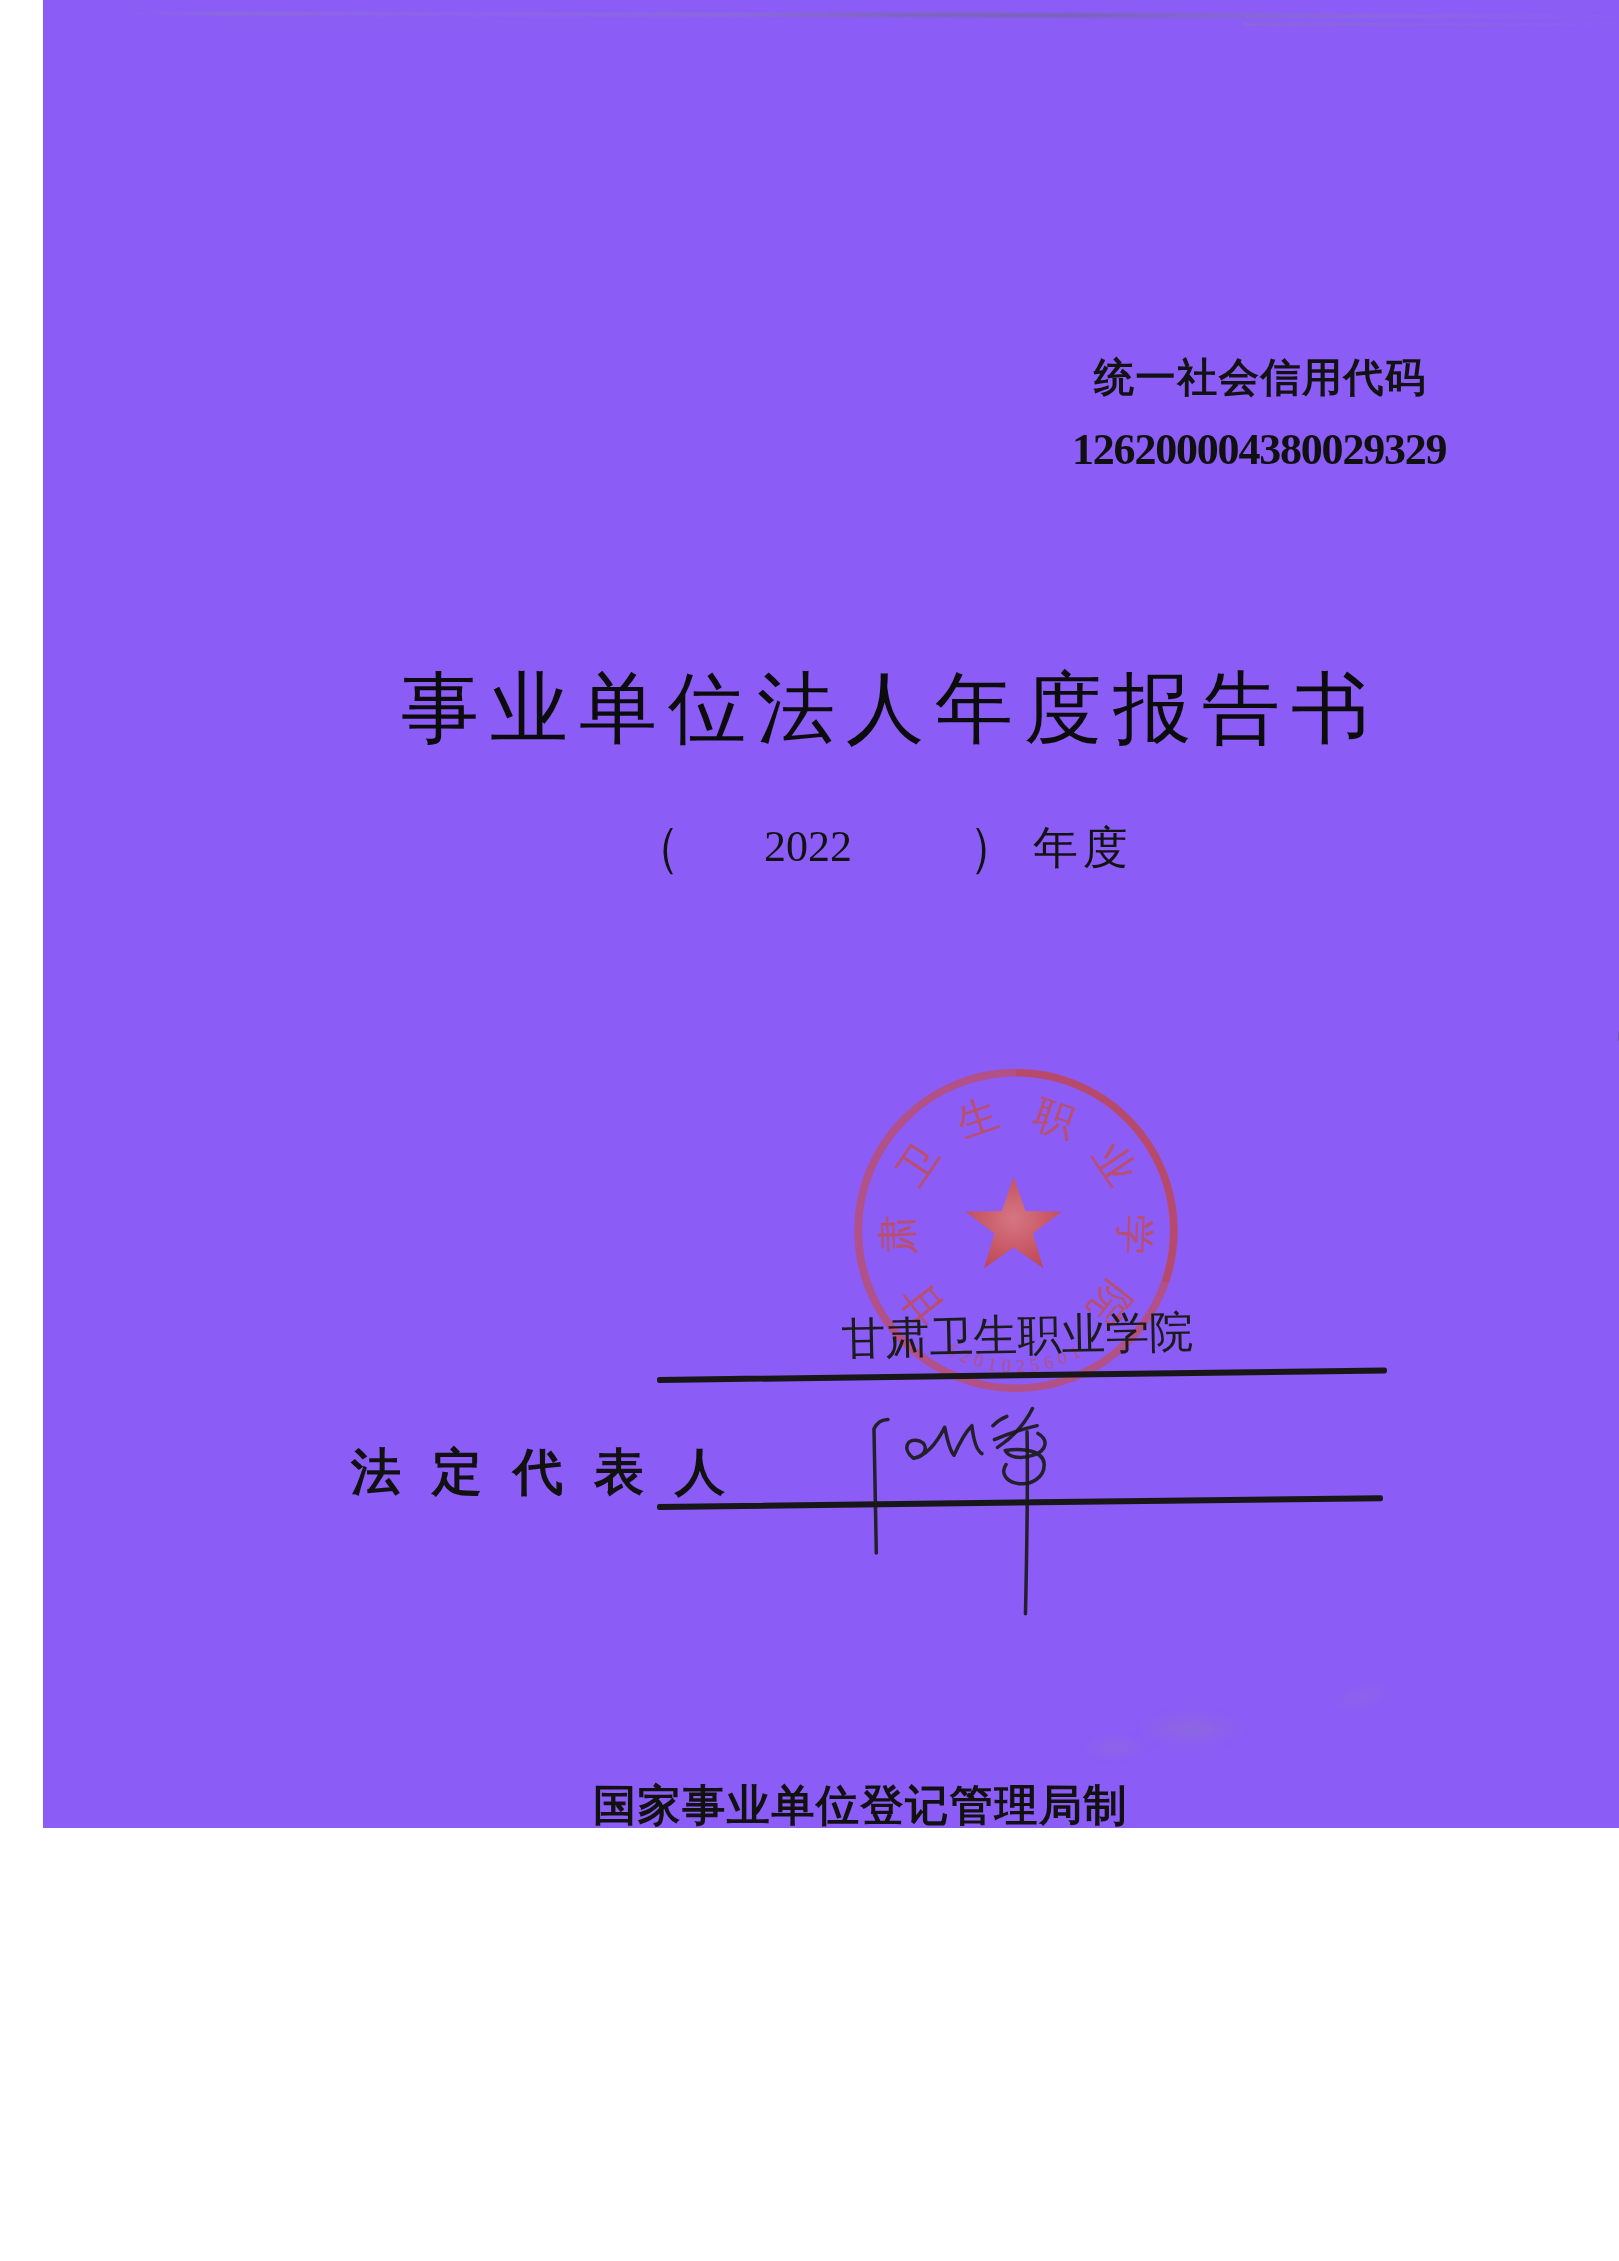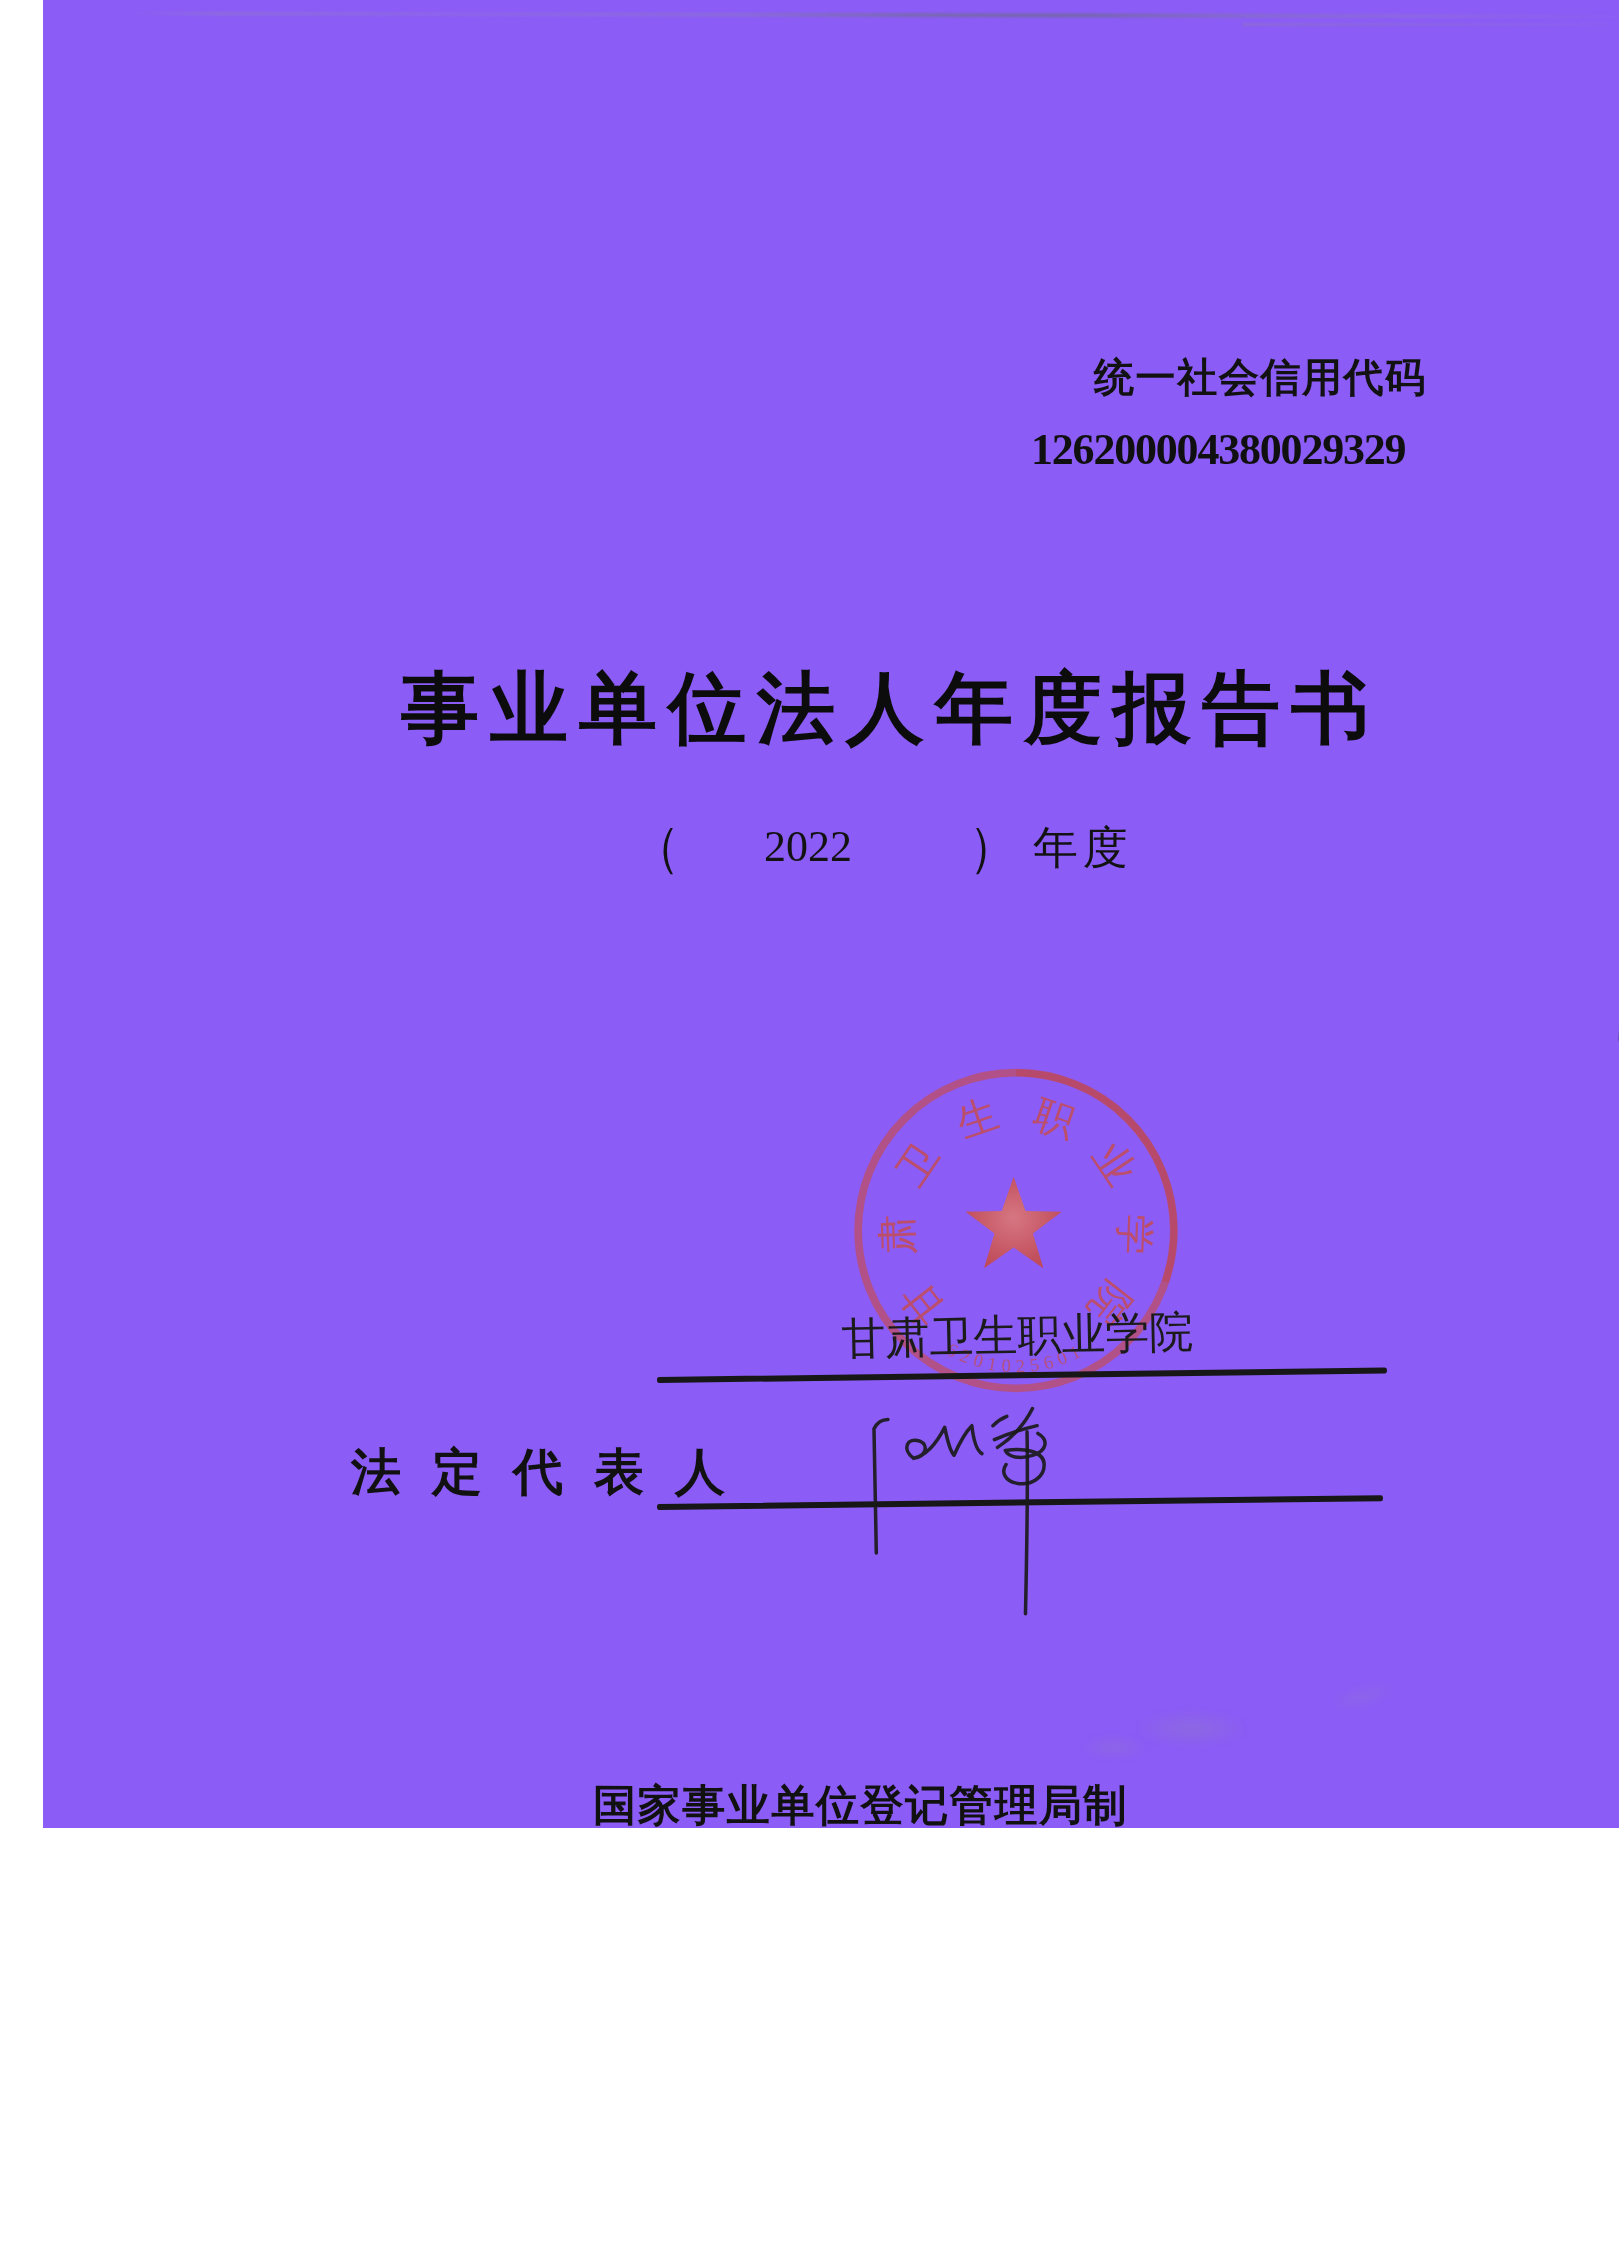--- a/index.html
+++ b/index.html
@@ -54,30 +54,30 @@
     transform:rotate(-14deg);}
 
   
   .credit-label{
     left:1051px;top:350px;
     font-size:40px;font-weight:700;letter-spacing:1.6px;
     font-family:"Liberation Serif", serif;
     color:#121212;white-space:nowrap;
   }
   .credit-code{
-    left:988px;top:424px;
+    left:1029px;top:424px;
     font-size:44px;font-weight:700;letter-spacing:-1.2px;
     font-family:"Liberation Serif", serif;
     color:#101010;white-space:nowrap;
   }
 
   
   .report-title{
     left:358px;top:657px;
-    font-size:78px;font-weight:700;letter-spacing:11px;
+    font-size:78px;font-weight:400;letter-spacing:11px;
     font-family:"Liberation Sans", sans-serif;
     color:#0c0c0c;white-space:nowrap;
   }
 
   
   .year-line{left:590px;top:816px;white-space:nowrap;font-size:47px;color:#121212;}
   .year-line .paren{font-family:"Liberation Serif", serif;font-weight:400;display:inline-block;transform:scaleY(1.15);}
   .year-line .year-value{
     font-family:"Liberation Serif", serif;font-weight:400;
     font-size:44px;letter-spacing:0;

